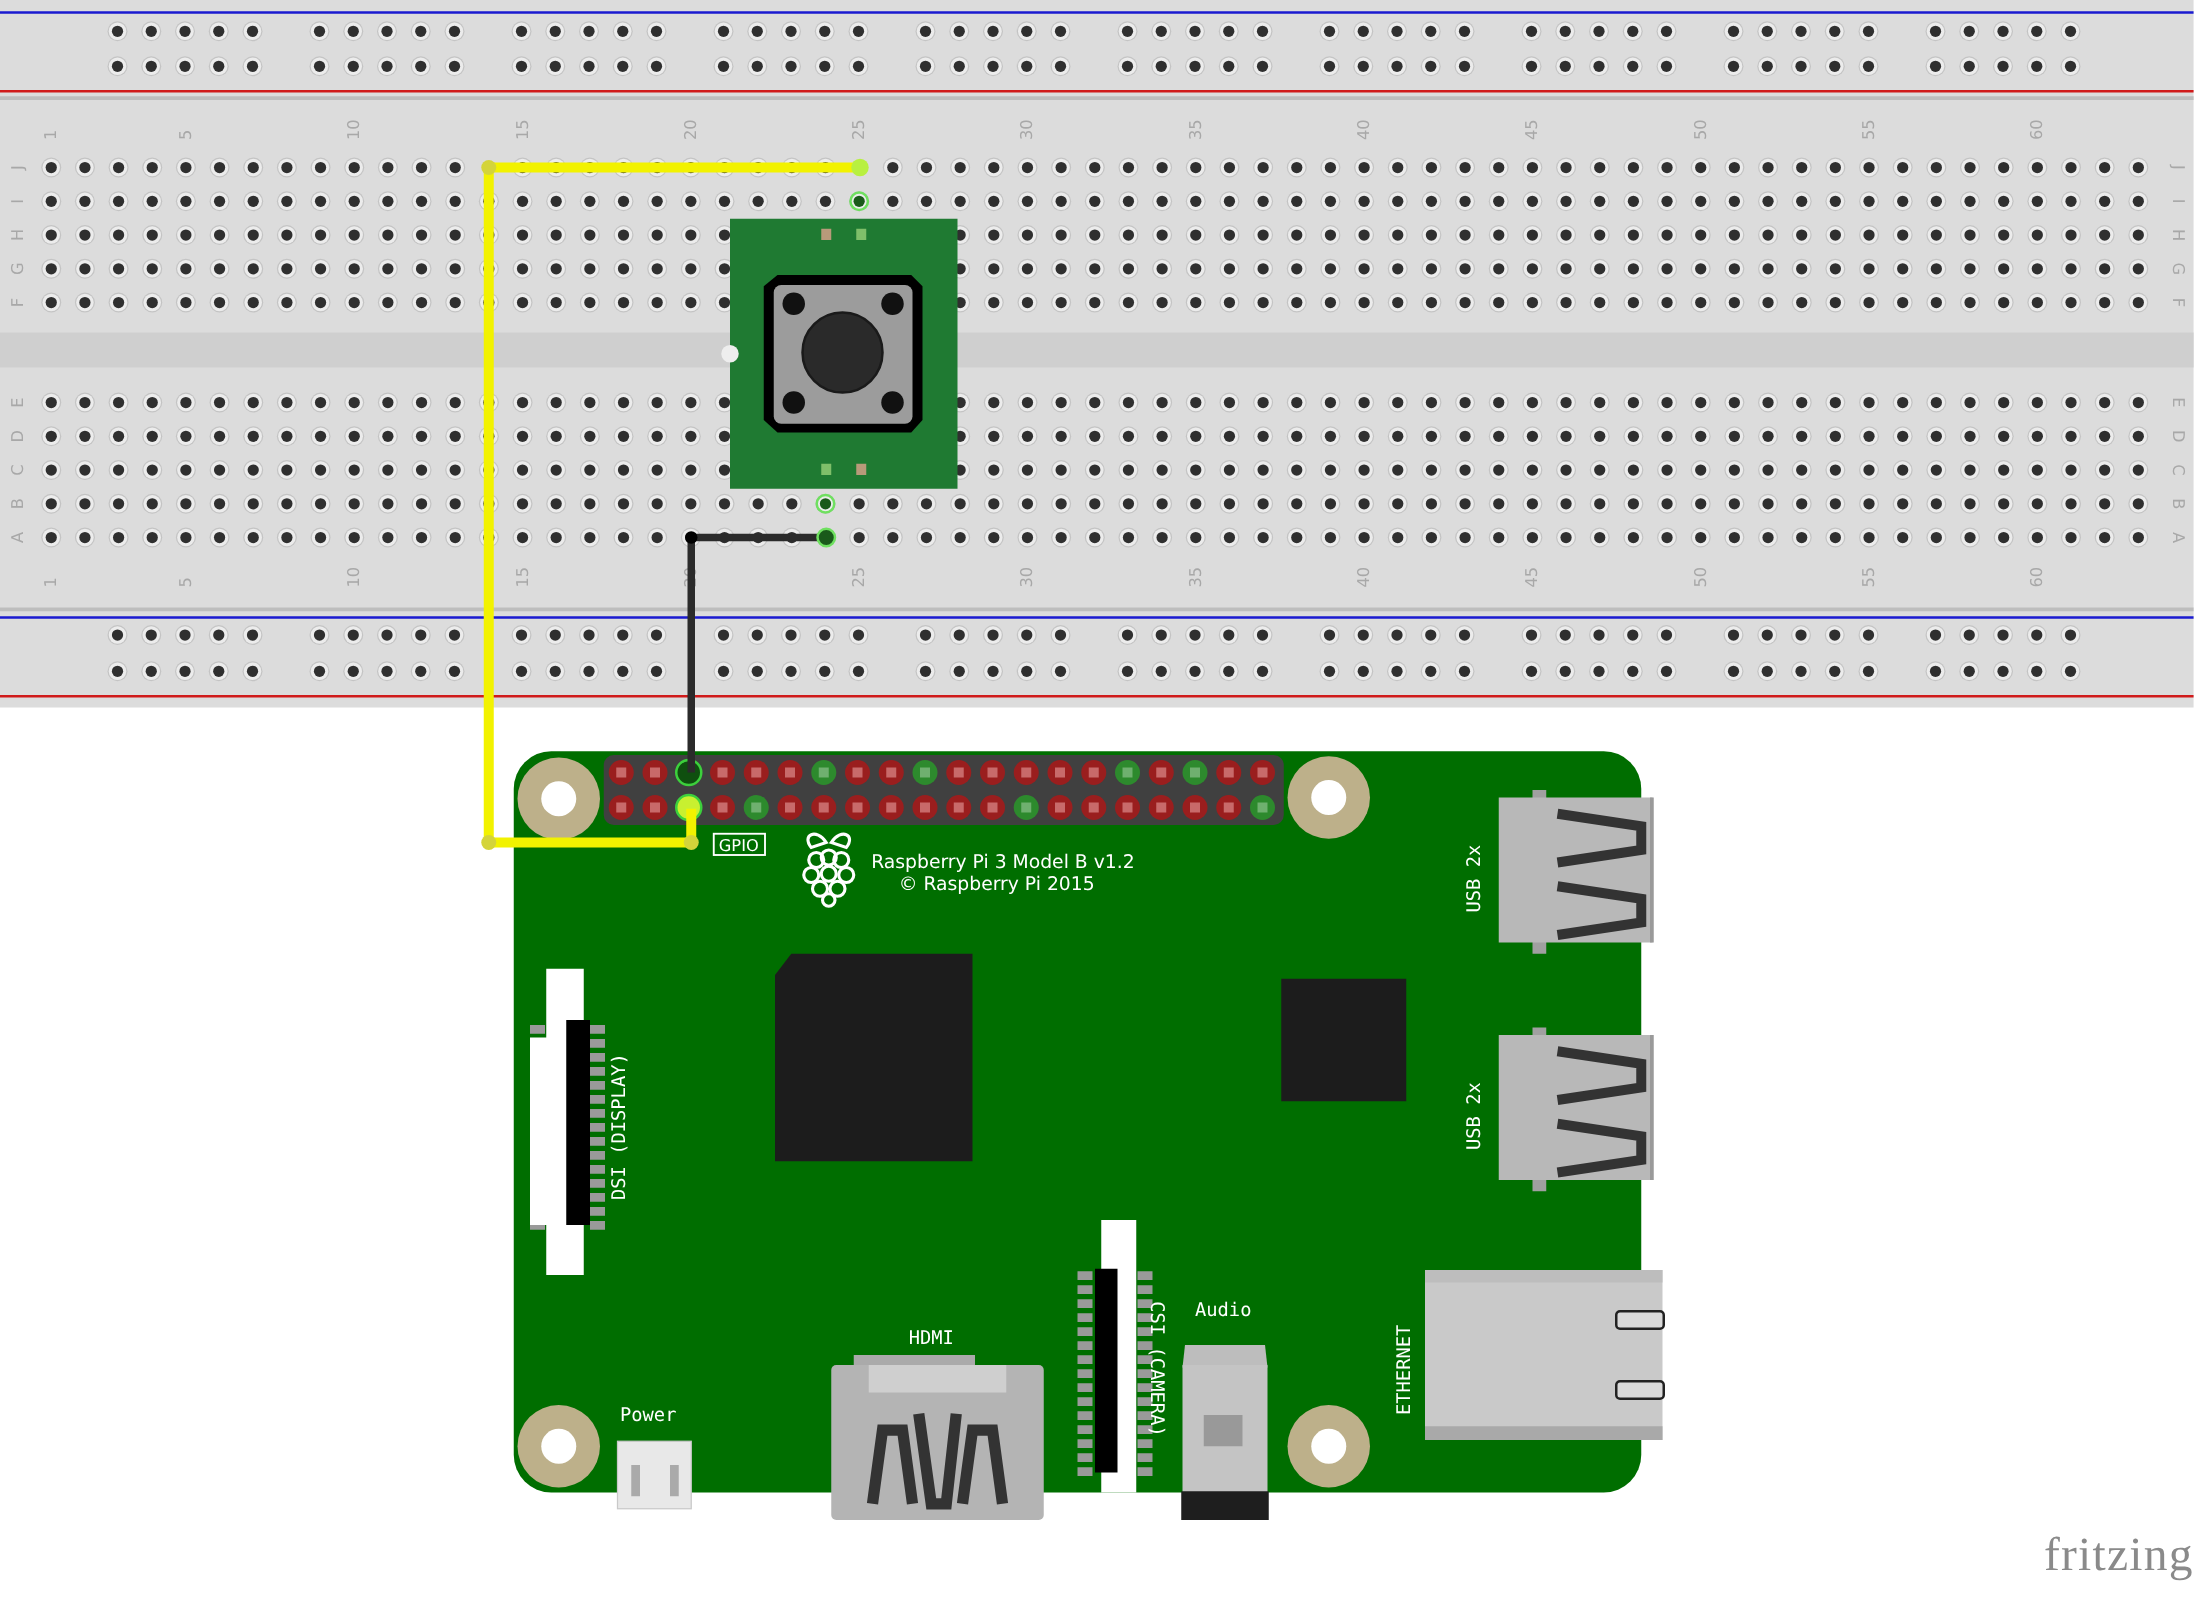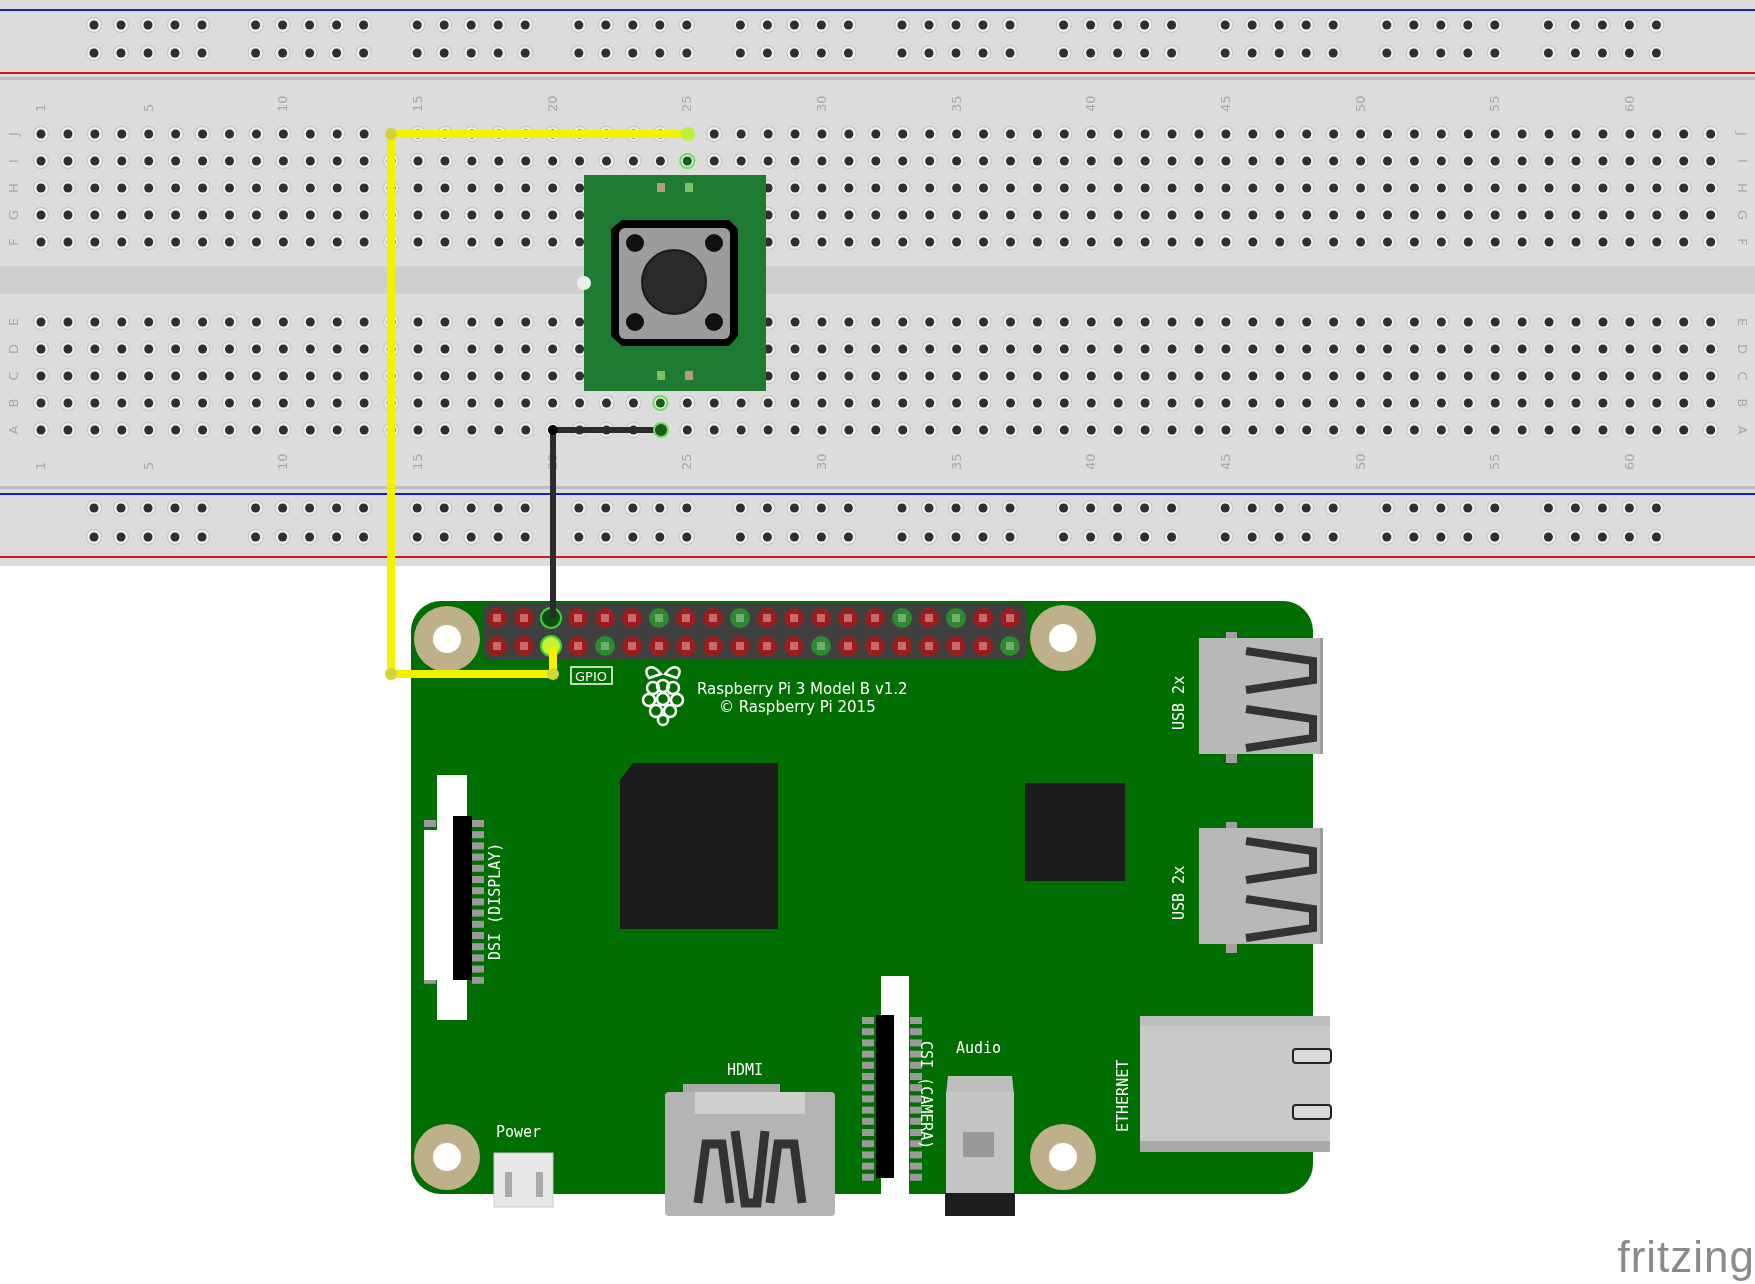--- a/index.html
+++ b/index.html
@@ -2,22 +2,22 @@
 <html><head>
 <meta charset="utf-8">
 <style>
   html, body { margin:0; padding:0; }
   body { width:1755px; height:1284px; background:#ffffff; position:relative; overflow:hidden;
          font-family:"DejaVu Sans", sans-serif; }
   #stage { position:absolute; left:0; top:0; width:1755px; height:1284px; }
   .bb-label { font-family:"DejaVu Sans", sans-serif; font-size:13px; fill:#a8a8a8; }
   .pi-text { font-family:"DejaVu Sans", sans-serif; fill:#ffffff; }
   .pi-mono { font-family:"DejaVu Sans Mono", monospace; fill:#ffffff; }
-  .logo { position:absolute; right:0; bottom:2px; font-family:Liberation Sans, sans-serif;
-          font-size:44px; color:#8a8a8a; letter-spacing:1px; }
+  .logo { position:absolute; right:0; bottom:18px; font-family:Liberation Serif, serif;
+          font-size:38px; color:#8a8a8a; letter-spacing:1px; }
 </style>
 </head>
 <body>
 
 <div id="stage">
 <svg id="svg" width="1755" height="1284" viewBox="0 0 1755 1284" xmlns="http://www.w3.org/2000/svg">
 
   <g id="breadboard">
     <rect x="0" y="0" width="1755" height="566" fill="#dcdcdc"></rect>
 

